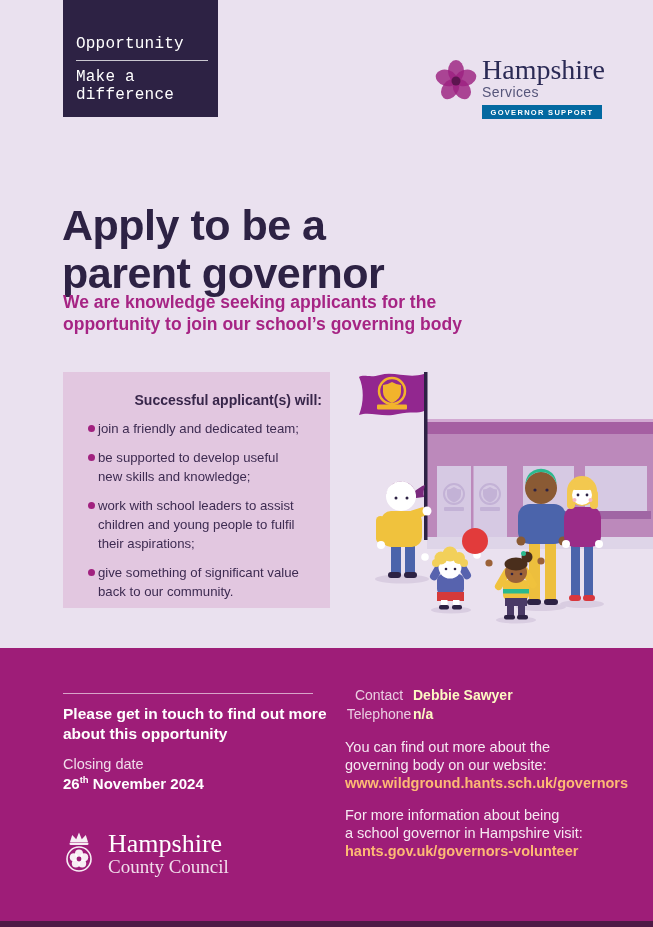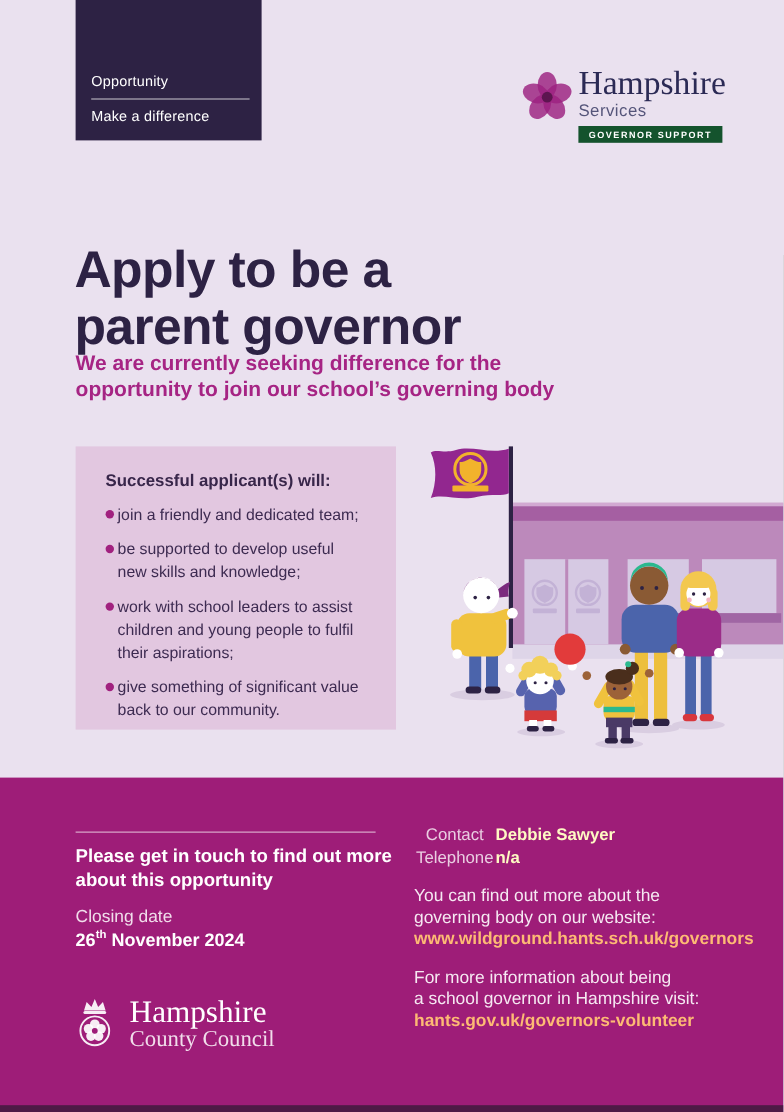--- a/index.html
+++ b/index.html
@@ -3,39 +3,39 @@
 <meta charset="utf-8">
 <style>
   html,body{margin:0;padding:0;background:#cfcfcf;}
   .page{
     position:relative;width:653px;height:927px;background:#eae1ef;overflow:hidden;
     font-family:"Liberation Sans","DejaVu Sans",sans-serif;margin:0 auto;
   }
   
   .top-banner{position:absolute;left:63px;top:0;width:155px;height:117px;background:#2d2244;}
   .top-banner-inner{position:absolute;left:13px;bottom:13px;color:#fff;}
-  .tb-line{font-size:12px;font-weight:500;letter-spacing:.2px;}
+  .tb-line{font-size:16px;font-weight:500;letter-spacing:.2px;font-family:Liberation Mono, monospace;}
   .tb-divider{width:132px;border:none;border-top:1px solid rgba(255,255,255,.75);margin:7px 0;}
   
   .brand{position:absolute;left:435px;top:56px;}
   .brand-rose{position:absolute;left:0;top:4px;}
   .brand-text{margin-left:47px;}
   .brand-name{font-family:"Liberation Serif","DejaVu Serif",serif;font-size:28px;line-height:28px;color:#2b2a55;}
   .brand-sub{font-size:14px;color:#55557a;letter-spacing:.4px;margin-top:0px;}
-  .brand-badge{margin-top:5px;width:120px;height:14px;background:#14532d;color:#fff;
+  .brand-badge{margin-top:5px;width:120px;height:14px;background:#0369a1;color:#fff;
     font-size:7.5px;font-weight:700;letter-spacing:1.3px;text-align:center;line-height:15px;}
   
   .page-title{position:absolute;left:62px;top:172px;font-size:43px;line-height:48px;font-weight:700;
     color:#2d2244;letter-spacing:-.5px;white-space:pre-line;}
   .page-subtitle{position:absolute;left:63px;top:291px;font-size:17.5px;line-height:22px;font-weight:700;
     color:#a62484;white-space:pre-line;}
   
   .info-box{position:absolute;left:63px;top:372px;width:267px;height:236px;background:#e2c7e0;
     box-sizing:border-box;padding:20px 8px 0 25px;}
-  .info-title{font-size:14px;line-height:17px;font-weight:700;color:#38264a;margin:0 0 10px 0;}
+  .info-title{font-size:14px;line-height:17px;font-weight:700;color:#38264a;margin:0 0 10px 0;text-align:right;}
   ul.bullets{list-style:none;margin:0;padding:0;}
   ul.bullets li{display:flex;gap:3px;margin-bottom:10px;font-size:13.2px;line-height:19px;color:#3d2b51;}
   ul.bullets .dot{flex:0 0 auto;width:7px;height:7px;border-radius:50%;background:#a1217f;margin-top:6px;}
   ul.bullets .btxt{white-space:pre-line;}
   
   .illustration{position:absolute;left:330px;top:360px;width:323px;height:280px;}
   
   .footer{position:absolute;left:0;top:648px;width:653px;height:279px;background:#9e1d78;color:#fff;}
   .f-divider{position:absolute;left:63px;top:45px;width:250px;border:none;border-top:1px solid rgba(255,255,255,.6);margin:0;}
   .f-intro{position:absolute;left:63px;top:56px;font-size:15.5px;font-weight:700;line-height:20px;white-space:pre-line;}
@@ -82,21 +82,21 @@
     </svg>
     <div class="brand-text">
       <div class="brand-name">Hampshire</div>
       <div class="brand-sub">Services</div>
       <div class="brand-badge">GOVERNOR SUPPORT</div>
     </div>
   </div>
 
   <h1 class="page-title">Apply to be a
 parent governor</h1>
-  <div class="page-subtitle">We are currently seeking difference for the
+  <div class="page-subtitle">We are knowledge seeking applicants for the
 opportunity to join our school’s governing body</div>
 
   <div class="info-box">
     <p class="info-title">Successful applicant(s) will:</p>
     <ul class="bullets">
         <li>
           <span class="dot"></span>
           <span class="btxt">join a friendly and dedicated team;</span>
         </li>
         <li>

